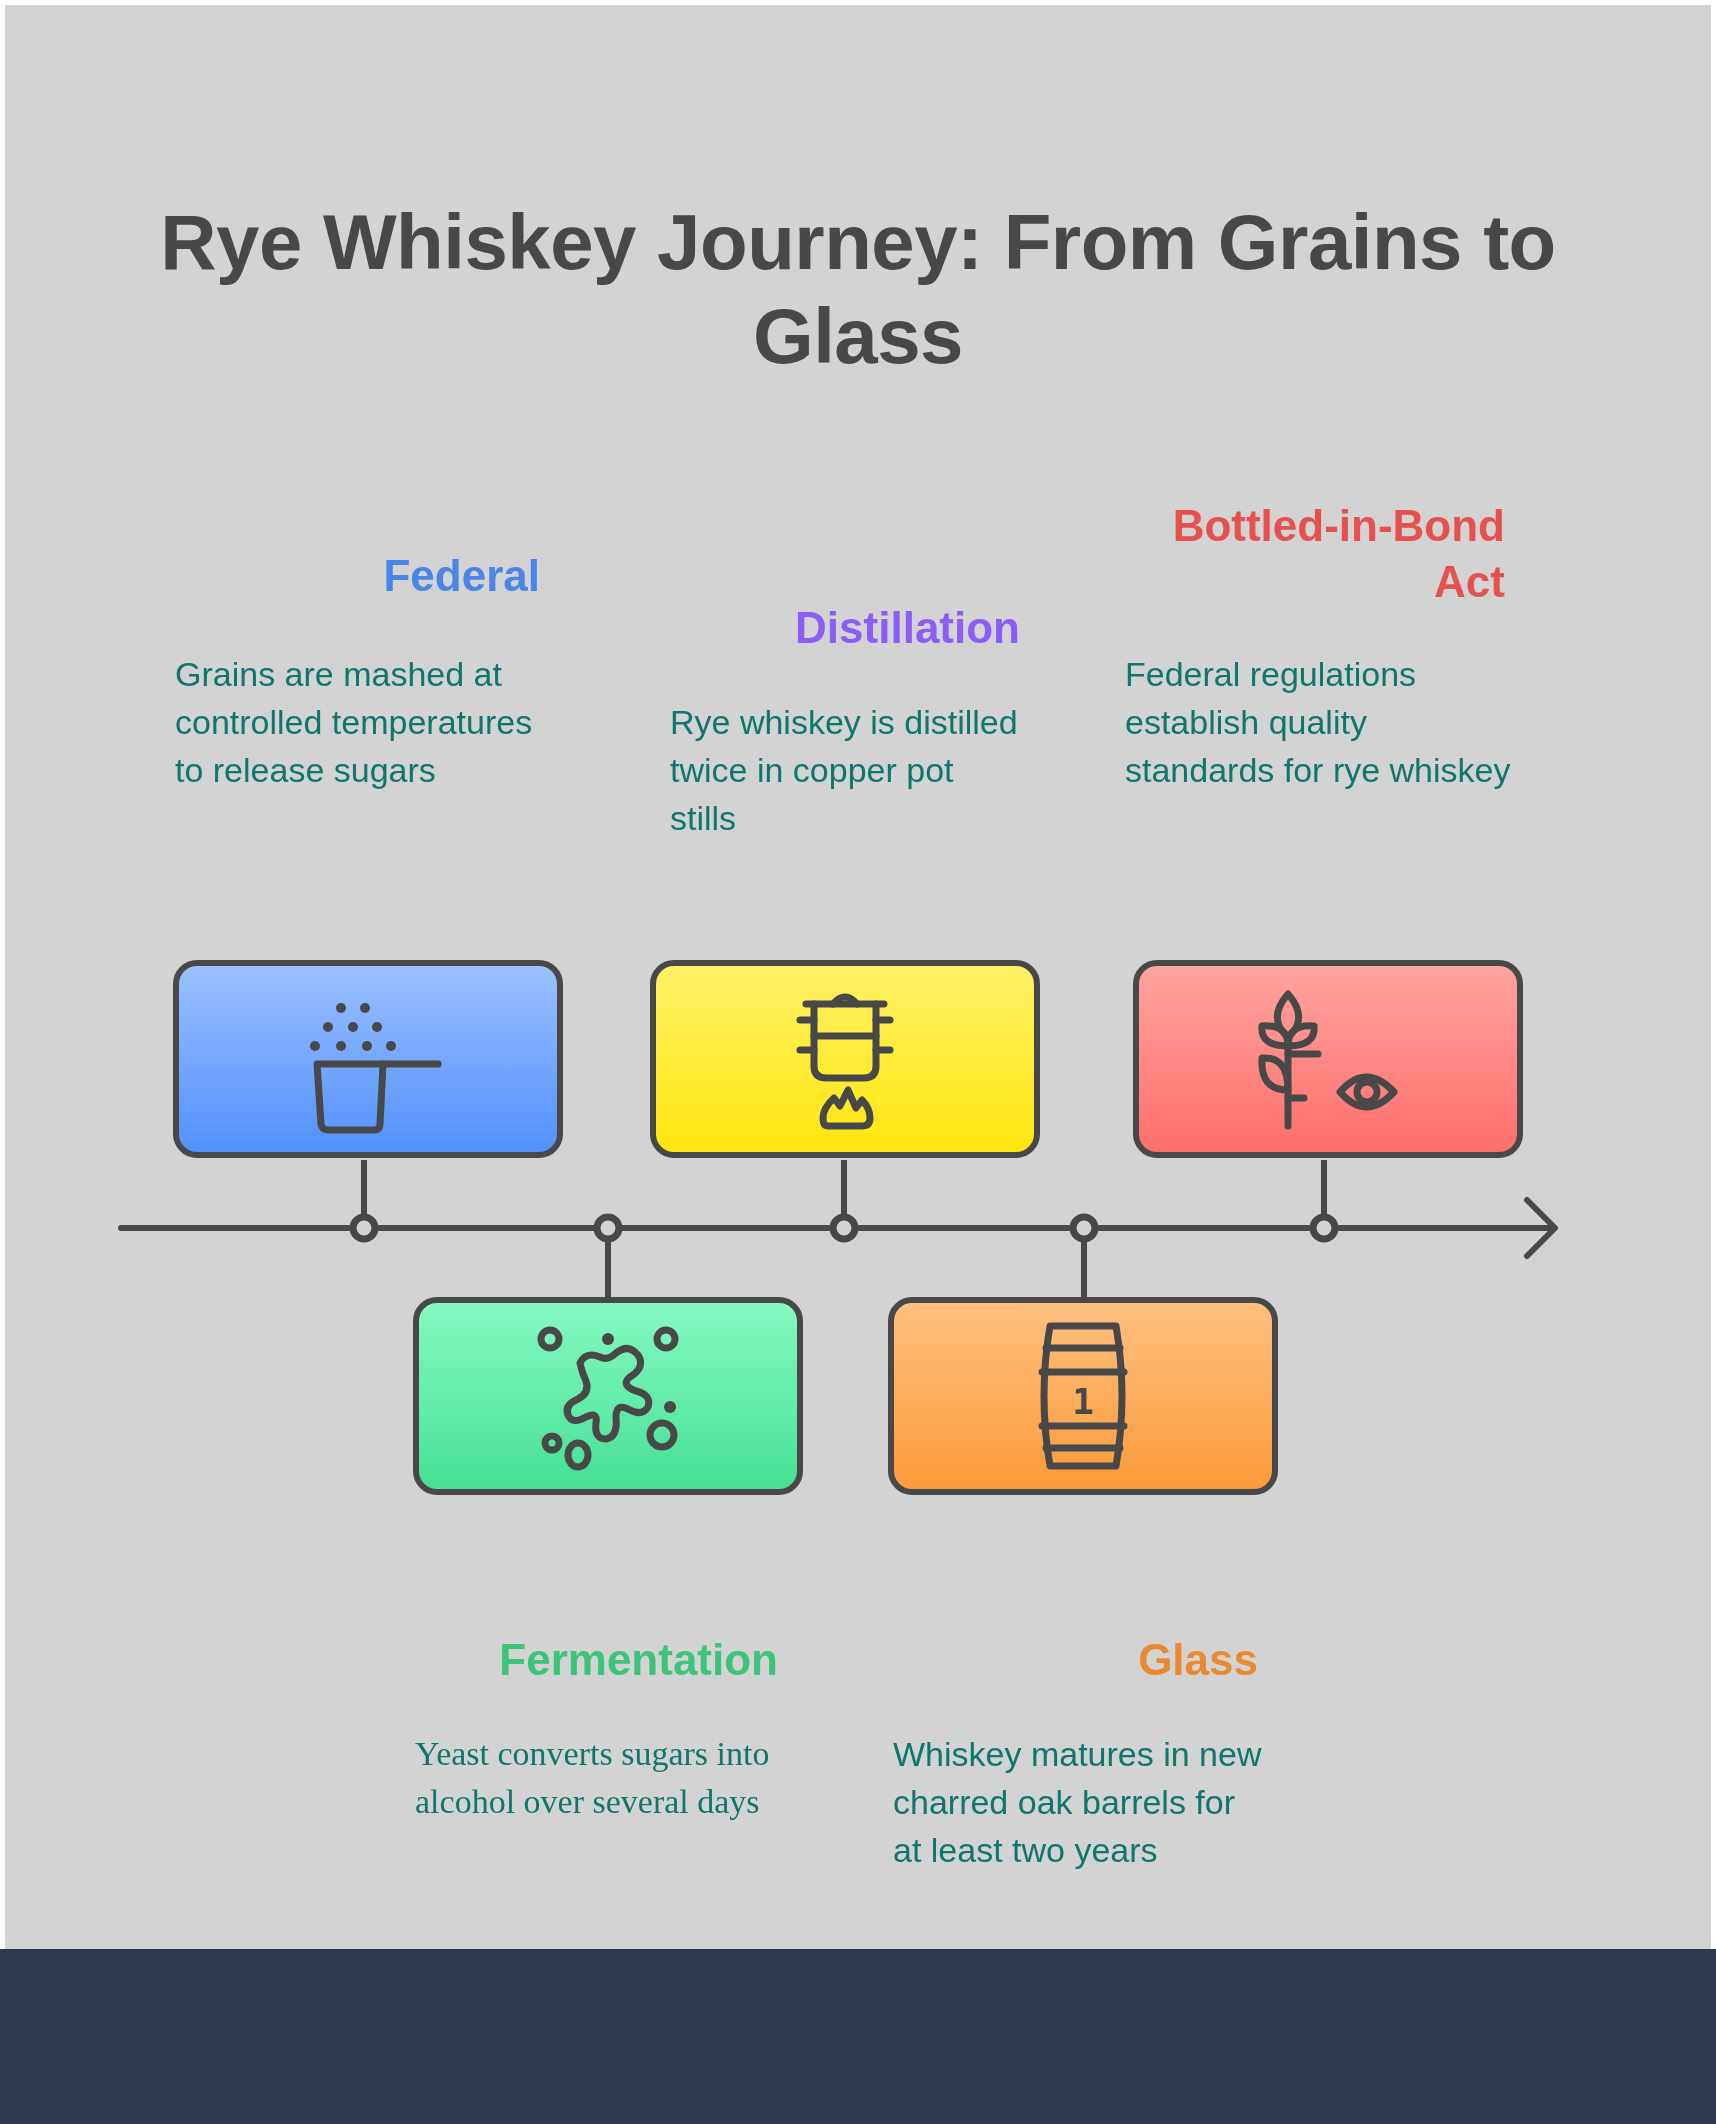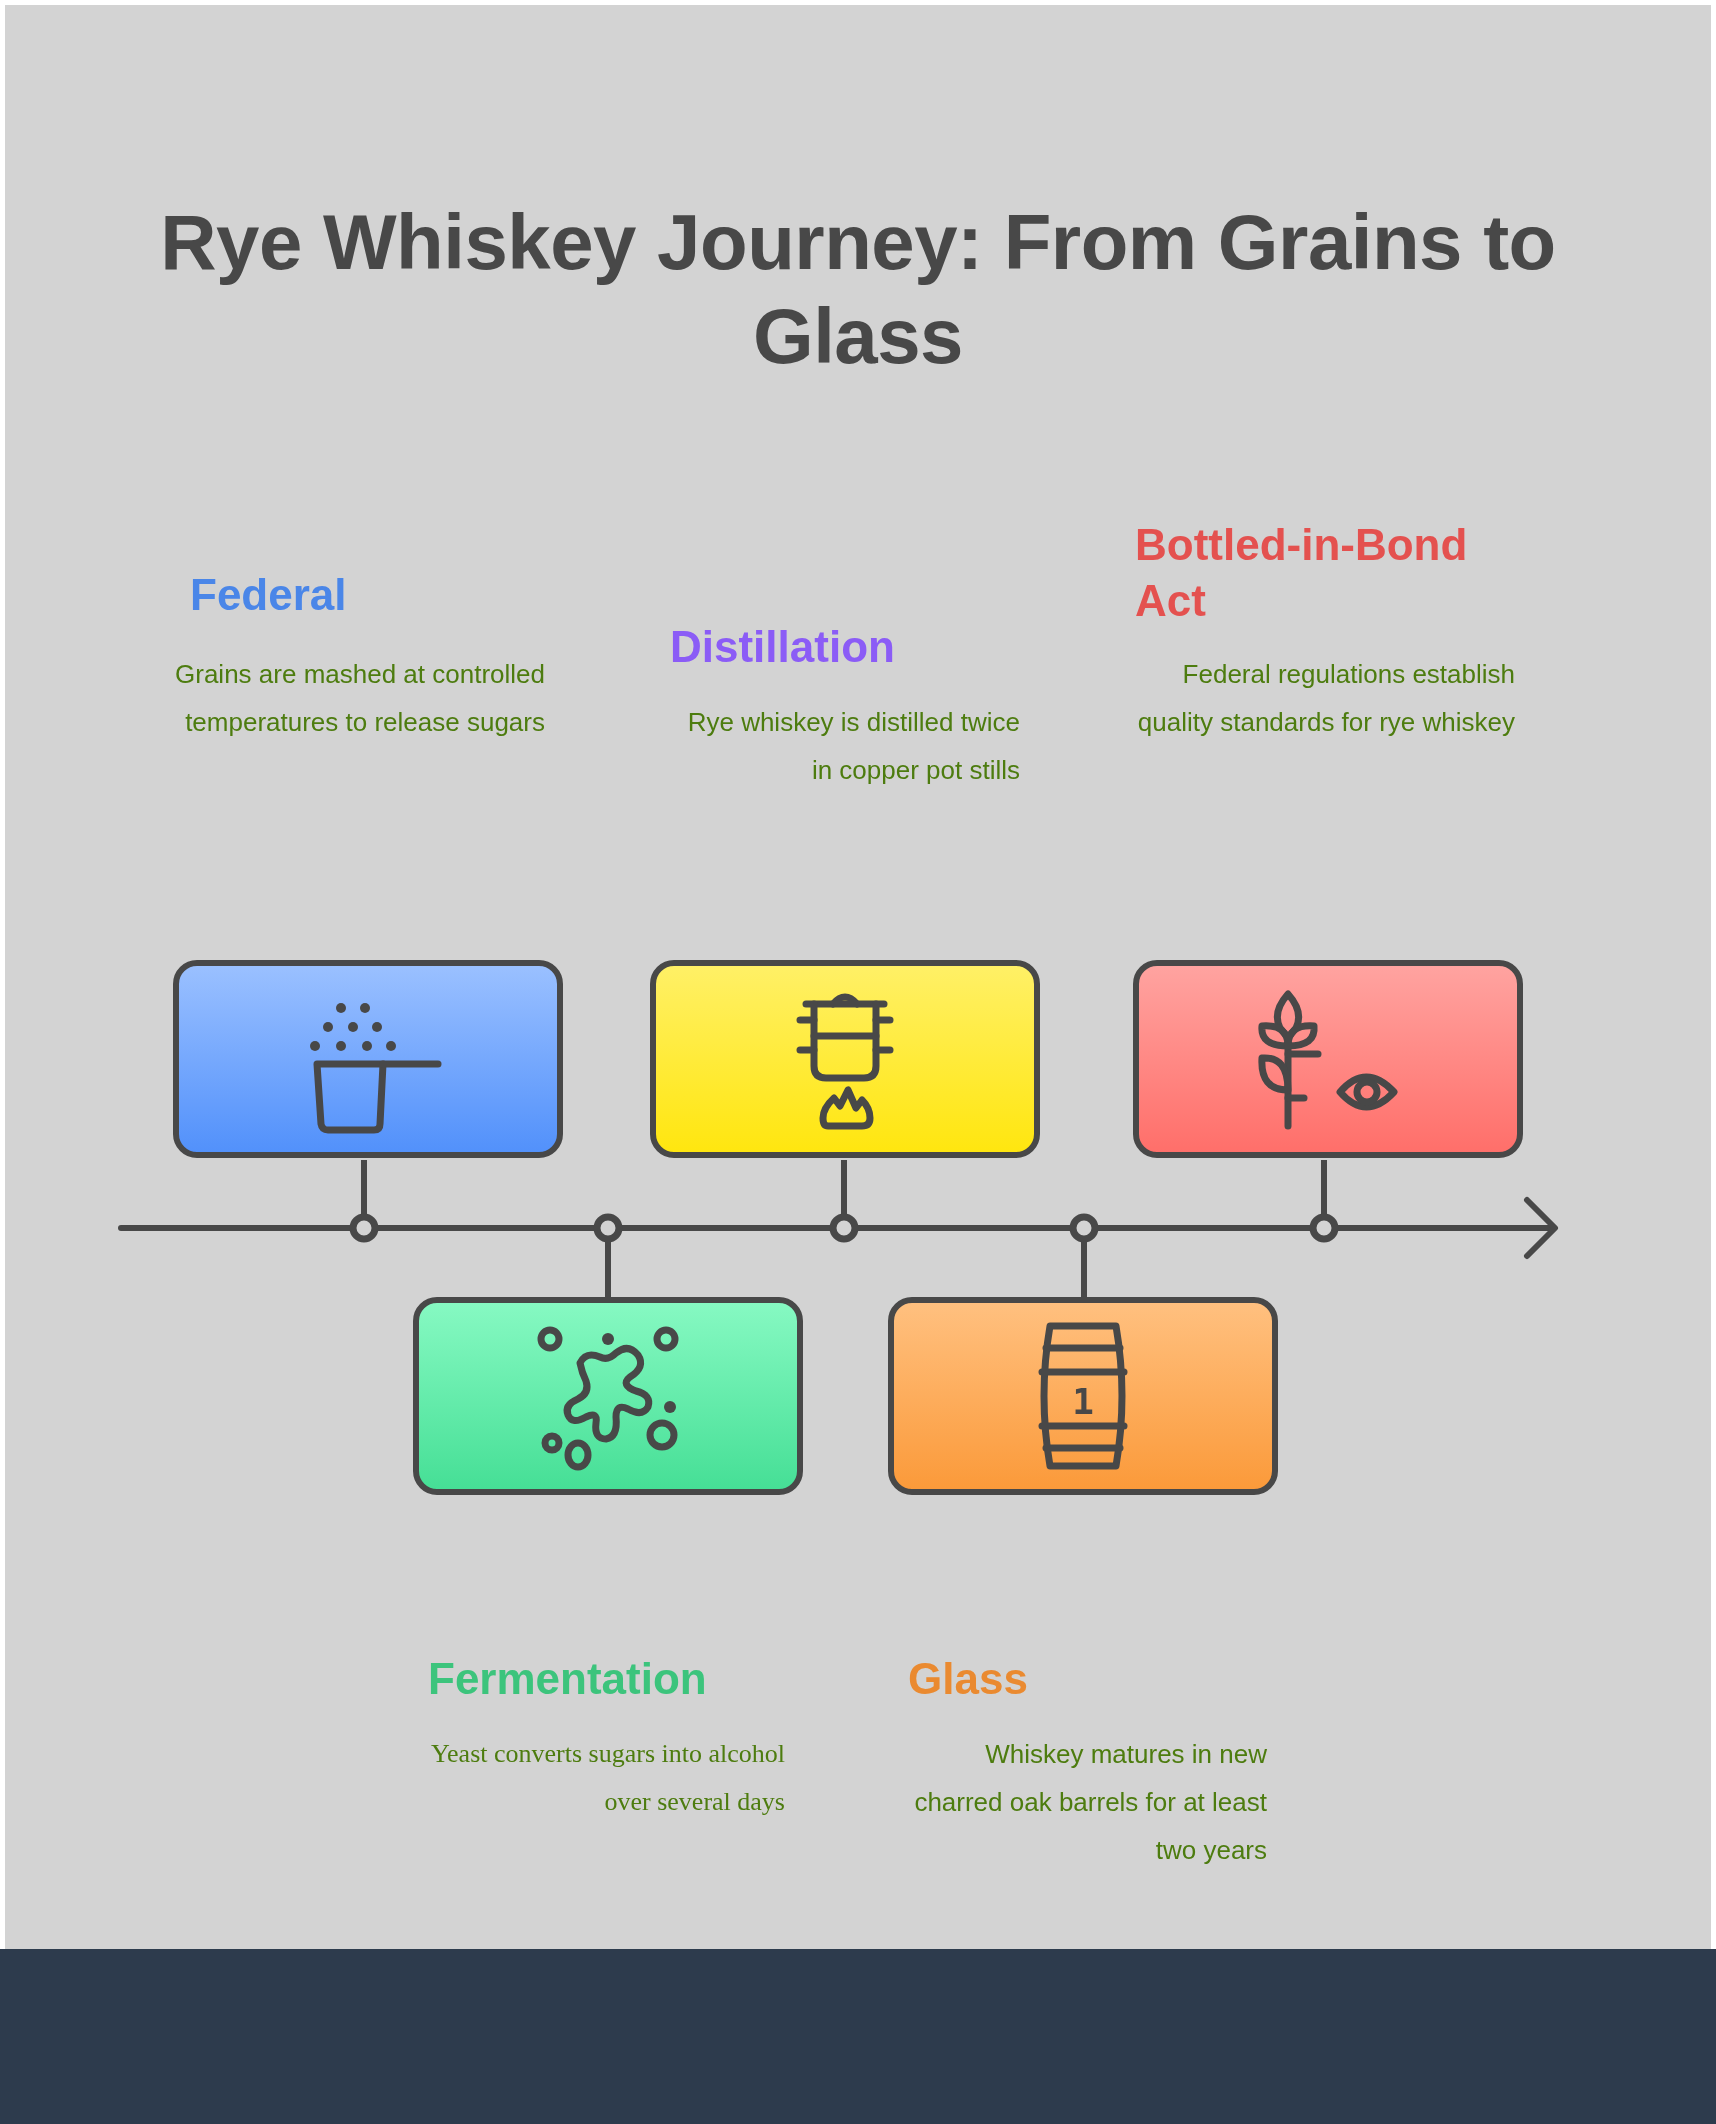--- a/index.html
+++ b/index.html
@@ -15,26 +15,26 @@
   .footer {
     position: absolute; left: 0; top: 1949px; width: 1716px; height: 175px;
     background: #2d3b4d;
   }
   .title {
     position: absolute; left: 150px; top: 195px; width: 1416px;
     text-align: center; color: #484848; font-weight: bold;
     font-size: 78px; line-height: 94px; letter-spacing: -0.5px;
   }
   .step-heading {
-    position: absolute; text-align: left; font-weight: bold;
-    font-size: 44px; line-height: 56px; margin-top: 19px;
+    position: absolute; text-align: right; font-weight: bold;
+    font-size: 44px; line-height: 56px;
   }
   .step-desc {
-    position: absolute; text-align: right; color: #4d7c0f;
-    font-size: 26px; line-height: 48px;
+    position: absolute; text-align: left; color: #0f766e;
+    font-size: 34px; line-height: 48px;
   }
   .box {
     position: absolute; width: 378px; height: 186px;
     border: 6px solid #484848; border-radius: 24px;
     display: flex; align-items: center; justify-content: center;
   }
   .box svg { display: block; }
   .timeline { position: absolute; left: 0; top: 0; }
 </style>
 </head>

